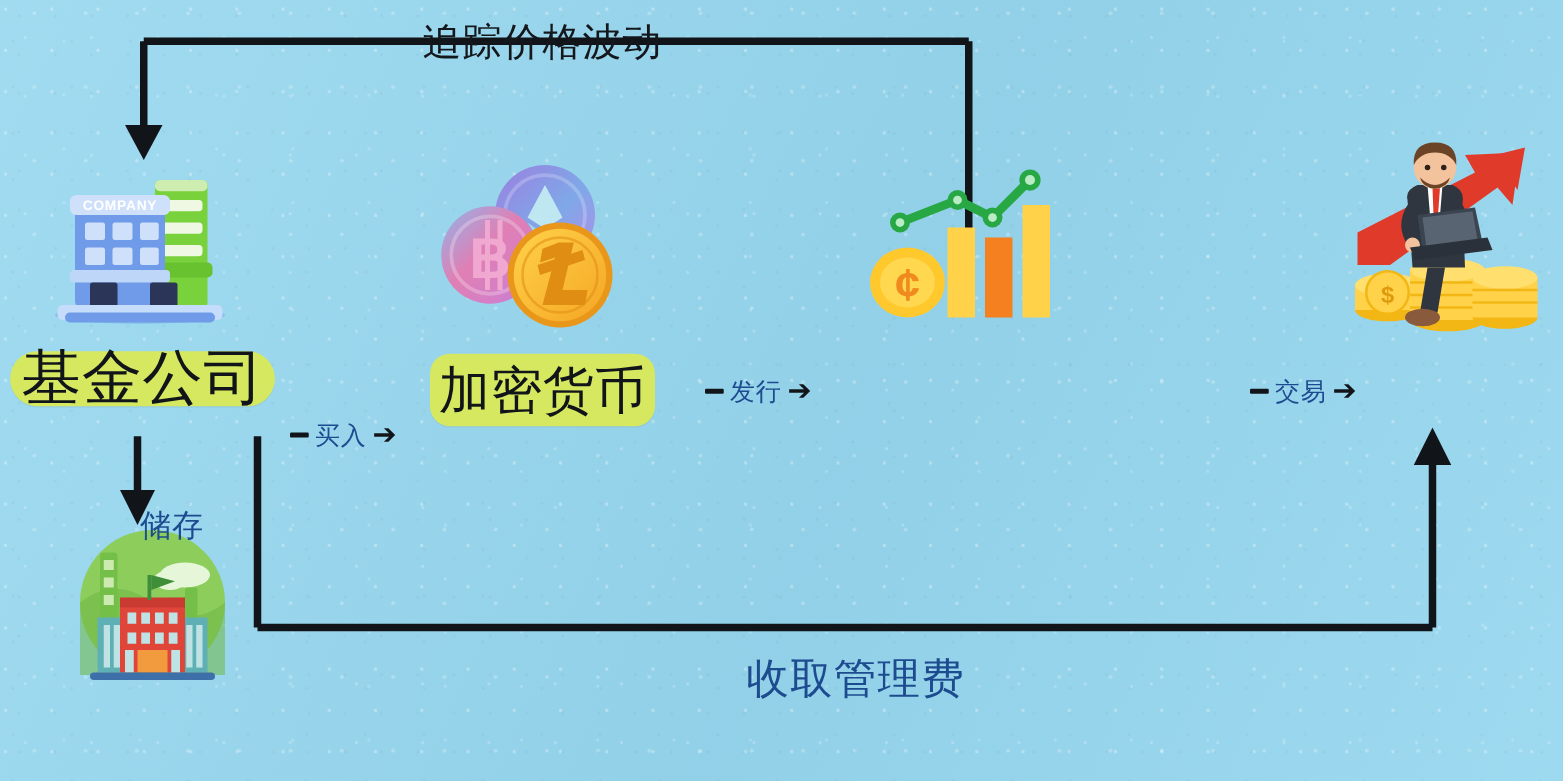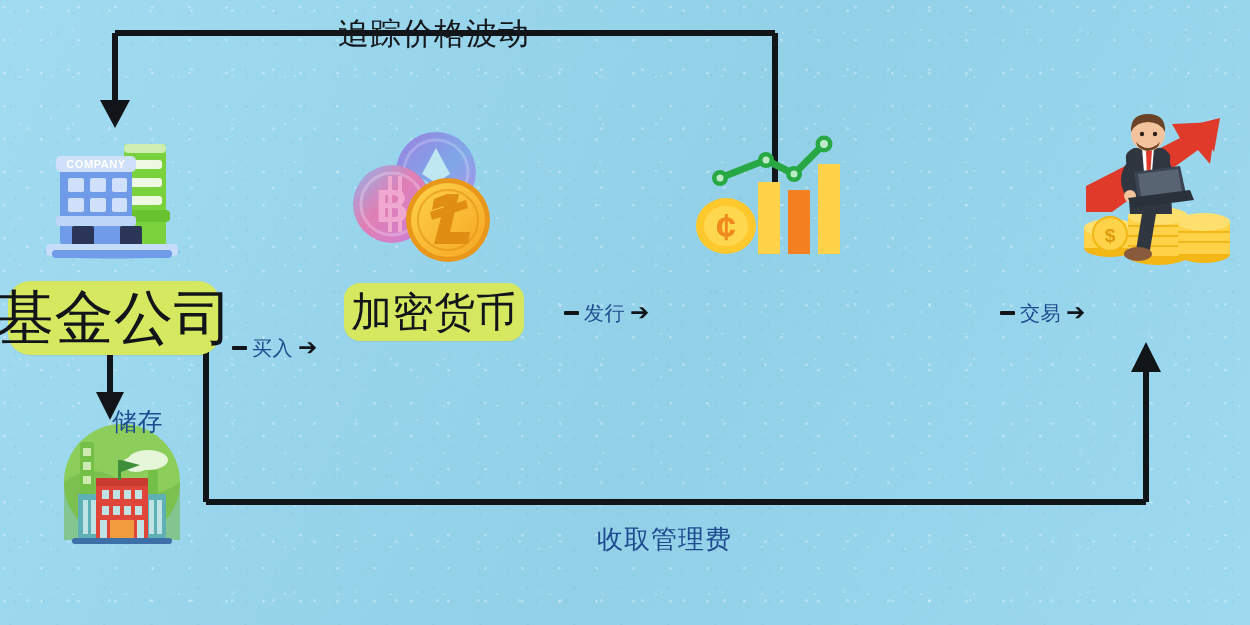--- a/index.html
+++ b/index.html
@@ -53,21 +53,21 @@
     color: #111418;
     font-weight: 400;
     letter-spacing: 0.5px;
     white-space: nowrap;
     line-height: 1;
     box-shadow: 0 1px 0 rgba(0,0,0,0.05);
   }
 
   .node-text { display: block; }
 
-  #node-fund      { left: 8px;   top: 281px; width: 212px; height: 74px; font-size: 59px; border-radius: 22px; }
+  #node-fund      { left: 8px;   top: 281px; width: 212px; height: 44px; font-size: 48px; border-radius: 22px; }
   #node-crypto    { left: 344px; top: 283px; width: 180px; height: 58px; font-size: 41px; }
   #node-etf       { left: 666px; top: 283px; width: 280px; height: 58px; font-size: 41px; }
   #node-investor  { left: 1063px;top: 283px; width: 172px; height: 58px; font-size: 41px; }
   #node-custodian { left: 8px;   top: 553px; width: 212px; height: 62px; font-size: 45px; }
 
   
   .connector {
     position: absolute;
     display: flex;
     align-items: center;
@@ -106,21 +106,21 @@
     line-height: 1;
   }
   #label-track {
     left: 338px; top: 18px;
     font-size: 31px;
     color: #14181c;
     letter-spacing: 1px;
   }
   #label-fee {
     left: 597px; top: 526px;
-    font-size: 26px;
+    font-size: 34px;
     color: #1d4b8f;
     letter-spacing: 1px;
   }
   #label-store {
     left: 112px; top: 376px;
     font-size: 25px;
     color: #1d4b8f;
     letter-spacing: 0.5px;
     margin-top: 33px;
   }

